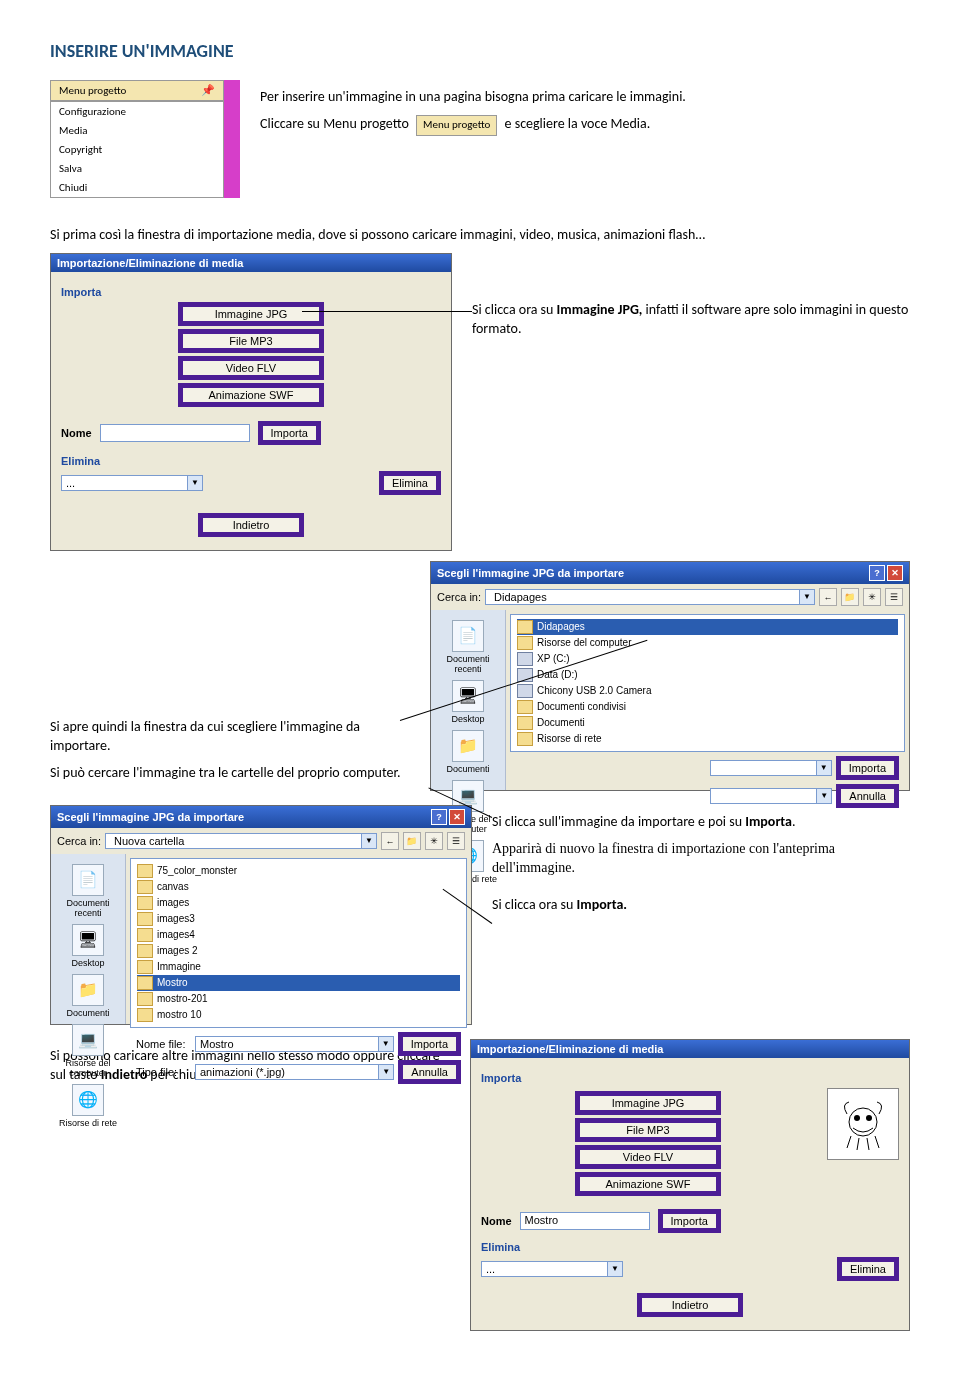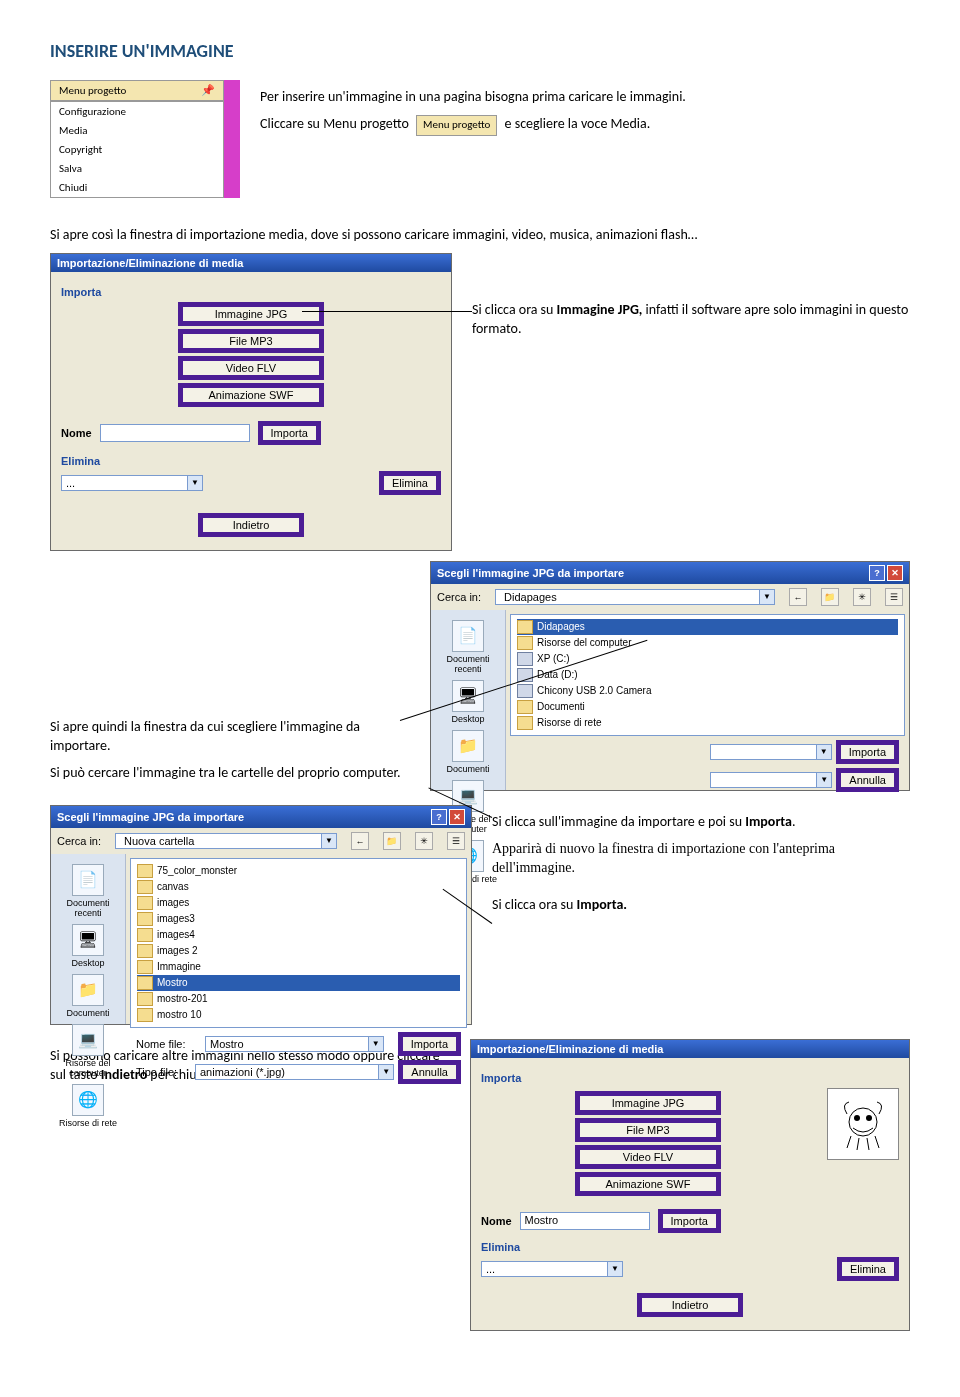--- a/index.html
+++ b/index.html
@@ -37,21 +37,21 @@
 
   
   .import-panel { width:400px; }
   .import-panel .titlebar { background:linear-gradient(#3a6ed5,#1f4aa0); }
   .import-panel .body { padding:10px; background:#ece9d8; }
   .import-panel .label { color:#1f4aa0; font-weight:bold; margin:4px 0; }
   .import-panel .row { margin:3px 0; }
 
   
   .filedlg { width:420px; }
-  .filedlg .row { display:flex; align-items:center; padding:2px 6px; gap:14px; }
+  .filedlg .row { display:flex; align-items:center; padding:2px 6px; gap:4px; }
   .filedlg .sidebar { width:70px; background:#dbe4f0; border-right:1px solid #b0bcd0; padding:4px 2px; }
   .filedlg .sidebar .place { text-align:center; font-size:9px; margin:6px 0; }
   .filedlg .sidebar .icn { width:30px; height:30px; margin:0 auto 2px; border:1px solid #9ab; background:#f3f7fd; display:flex; align-items:center; justify-content:center; font-size:16px; }
   .filedlg .list { flex:1; background:#fff; border:1px solid #7a9bcf; padding:4px 6px; font-size:10px; }
   .filedlg .list div { padding:1px 0; display:flex; align-items:center; gap:4px; }
   .filedlg .list .sel { background:#2a5db0; color:#fff; }
   .filedlg .list .ficn { width:14px; height:12px; display:inline-block; background:#f5dd90; border:1px solid #c8a040; }
   .filedlg .list .diskicn { width:14px; height:12px; display:inline-block; background:#d0d8e8; border:1px solid #7080a0; }
   .filedlg .toolbar-icn { width:16px; height:16px; border:1px solid #aaa; background:#f4f2e7; display:inline-flex; align-items:center; justify-content:center; font-size:9px; }
 
@@ -91,21 +91,21 @@
     <p>
       <span>Cliccare su Menu progetto</span>
       <span class="menu-tab" style="display:inline-flex; padding:2px 6px; margin:0 4px; font-size:11px;">
         <span>Menu progetto</span>
       </span>
       <span>e scegliere la voce Media.</span>
     </p>
   </div>
 </div>
 
-<p style="margin-top:28px;">Si apre così la finestra di importazione media, dove si possono caricare immagini, video, musica, animazioni flash…</p>
+<p style="margin-top:28px;">Si prima così la finestra di importazione media, dove si possono caricare immagini, video, musica, animazioni flash…</p>
 
 <div class="flex gap rel" style="align-items:flex-start; margin-top:6px;">
   <div class="win import-panel">
     <div class="titlebar">
       <span>Importazione/Eliminazione di media</span>
     </div>
     <div class="body">
       <div class="label">Importa</div>
       <div style="text-align:center;">
         <div class="row"><span class="btn" style="width:120px;">Immagine JPG</span></div>
@@ -196,20 +196,24 @@
           <div>
               <span class="diskicn"></span>
               <span>Data (D:)</span>
             </div>
           <div>
               <span class="diskicn"></span>
               <span>Chicony USB 2.0 Camera</span>
             </div>
           <div>
               <span class="ficn"></span>
+              <span>Documenti condivisi</span>
+            </div>
+          <div>
+              <span class="ficn"></span>
               <span>Documenti</span>
             </div>
           <div>
               <span class="ficn"></span>
               <span>Risorse di rete</span>
             </div>
         </div>
         <div class="row" style="justify-content:flex-end; gap:4px; padding-top:4px;">
           <span class="combo" style="width:120px;">
               <span style="flex:1;"></span>

